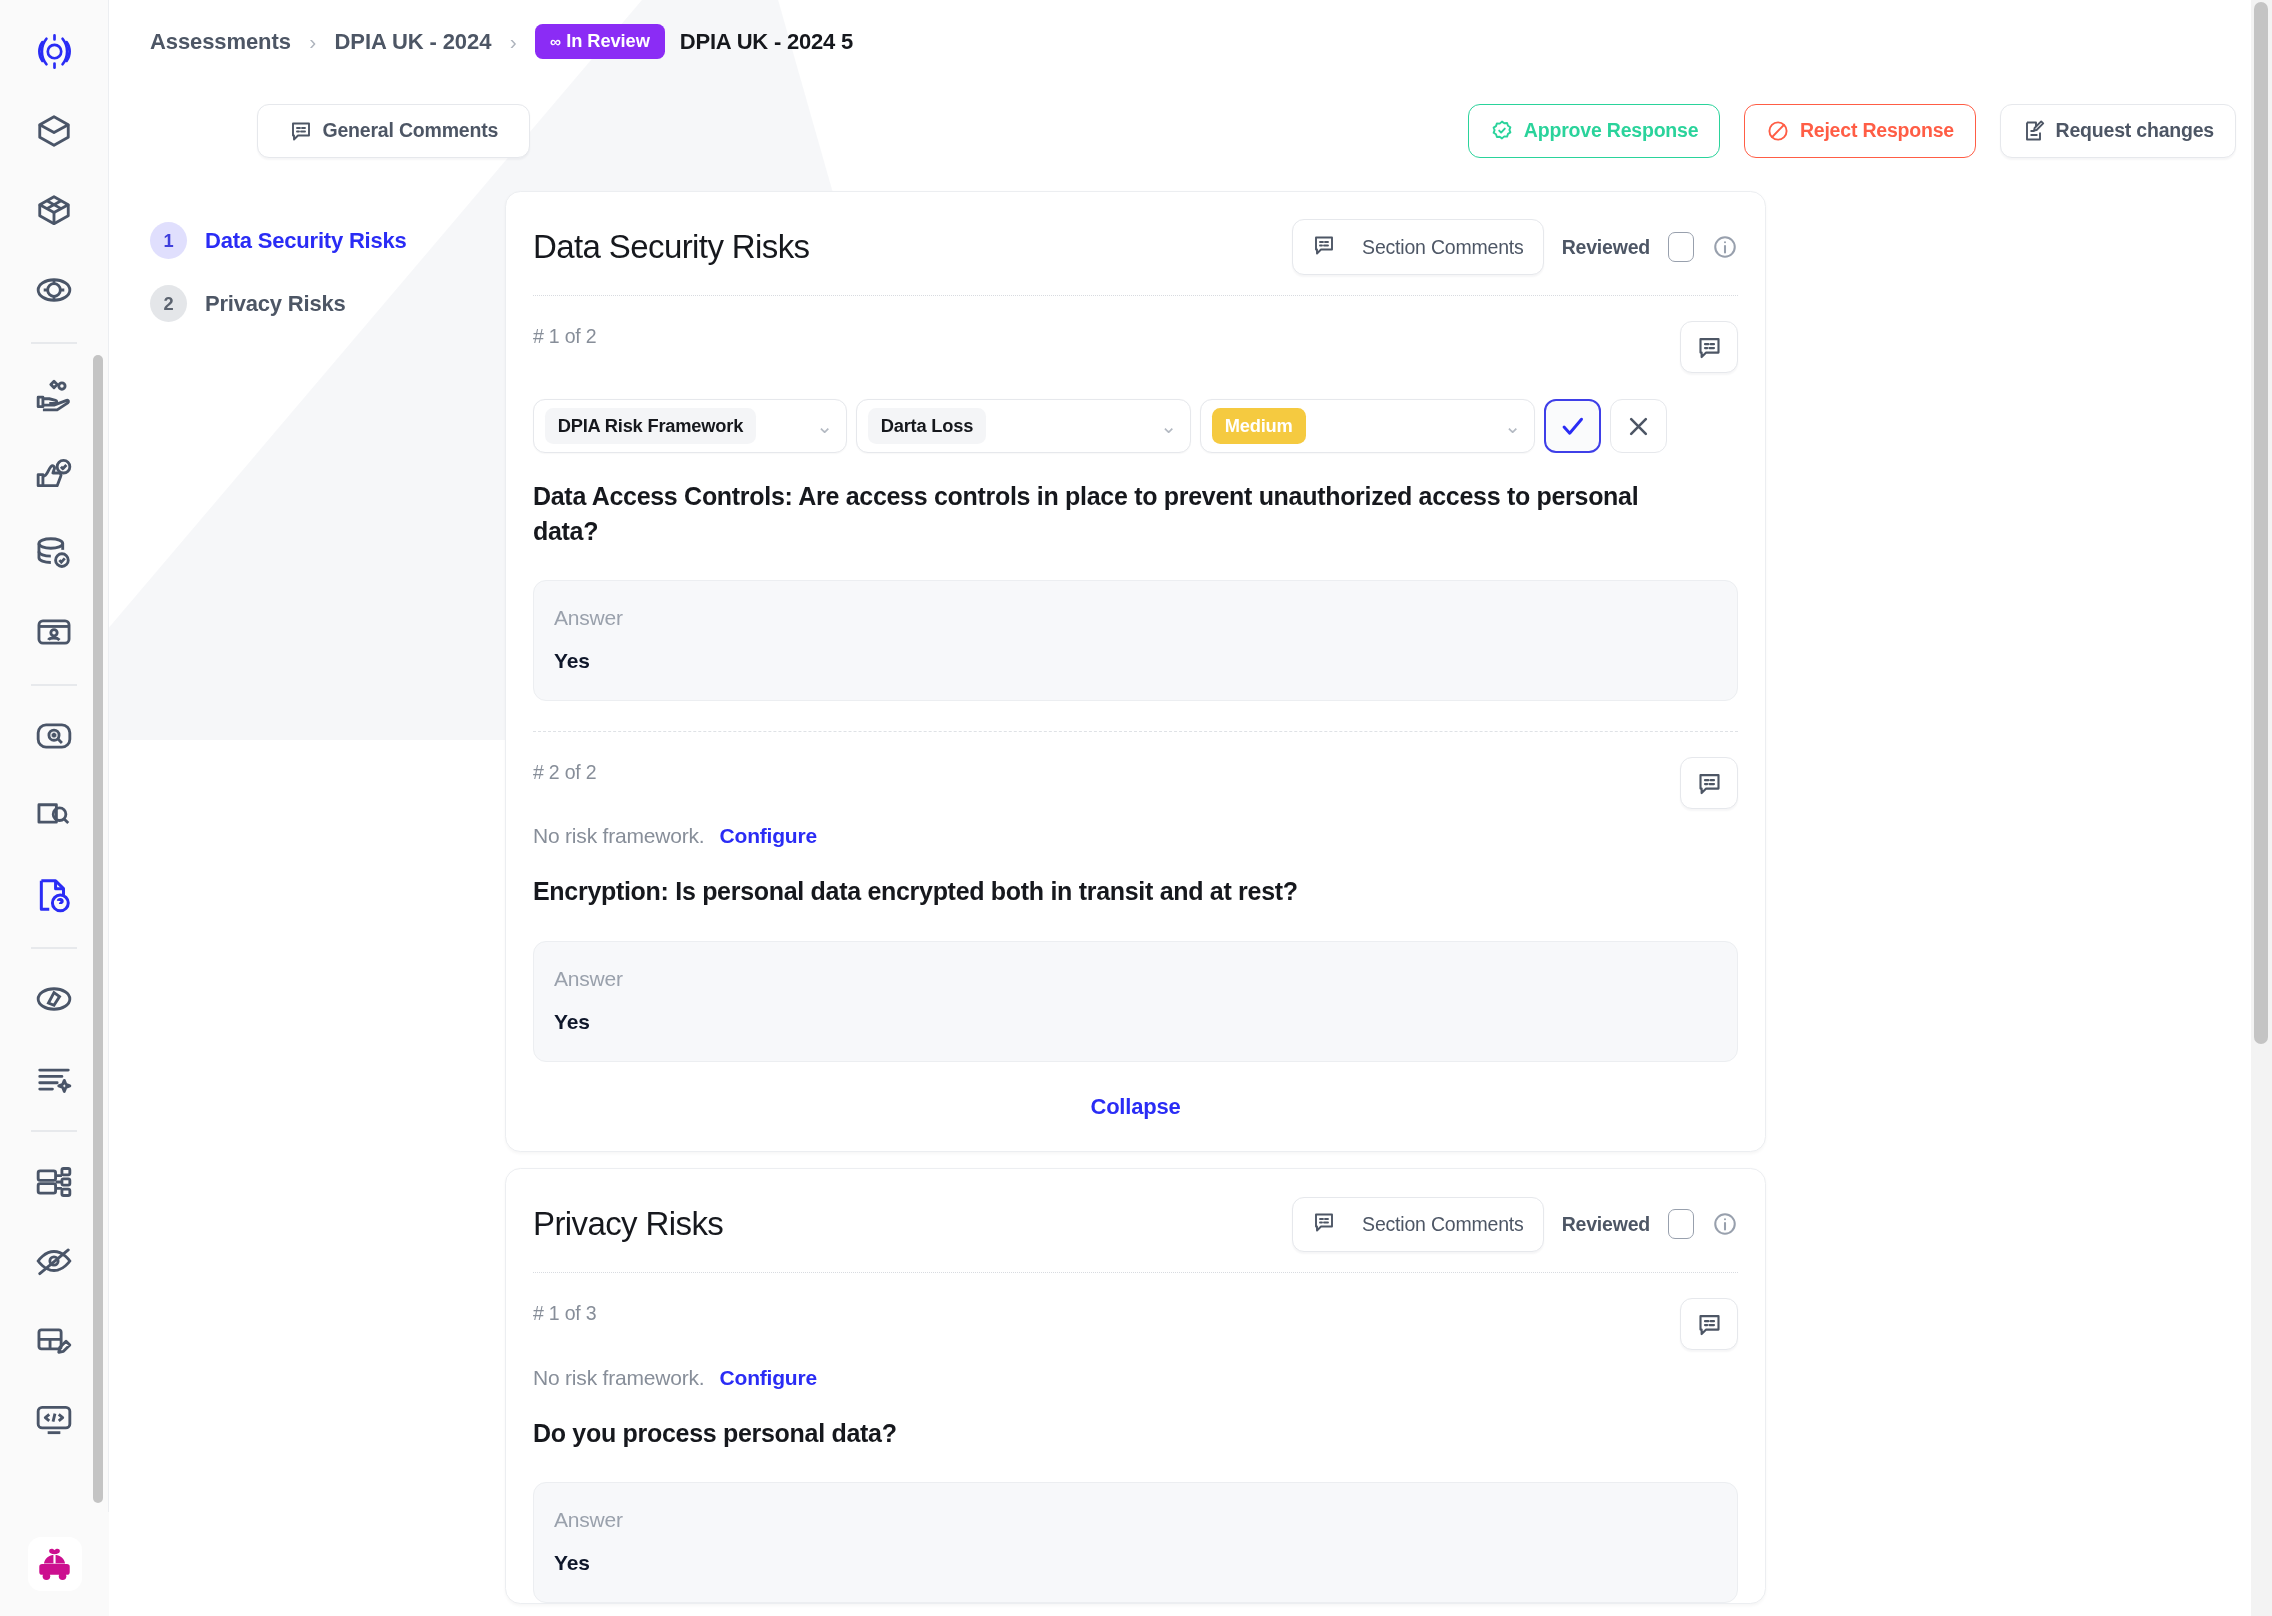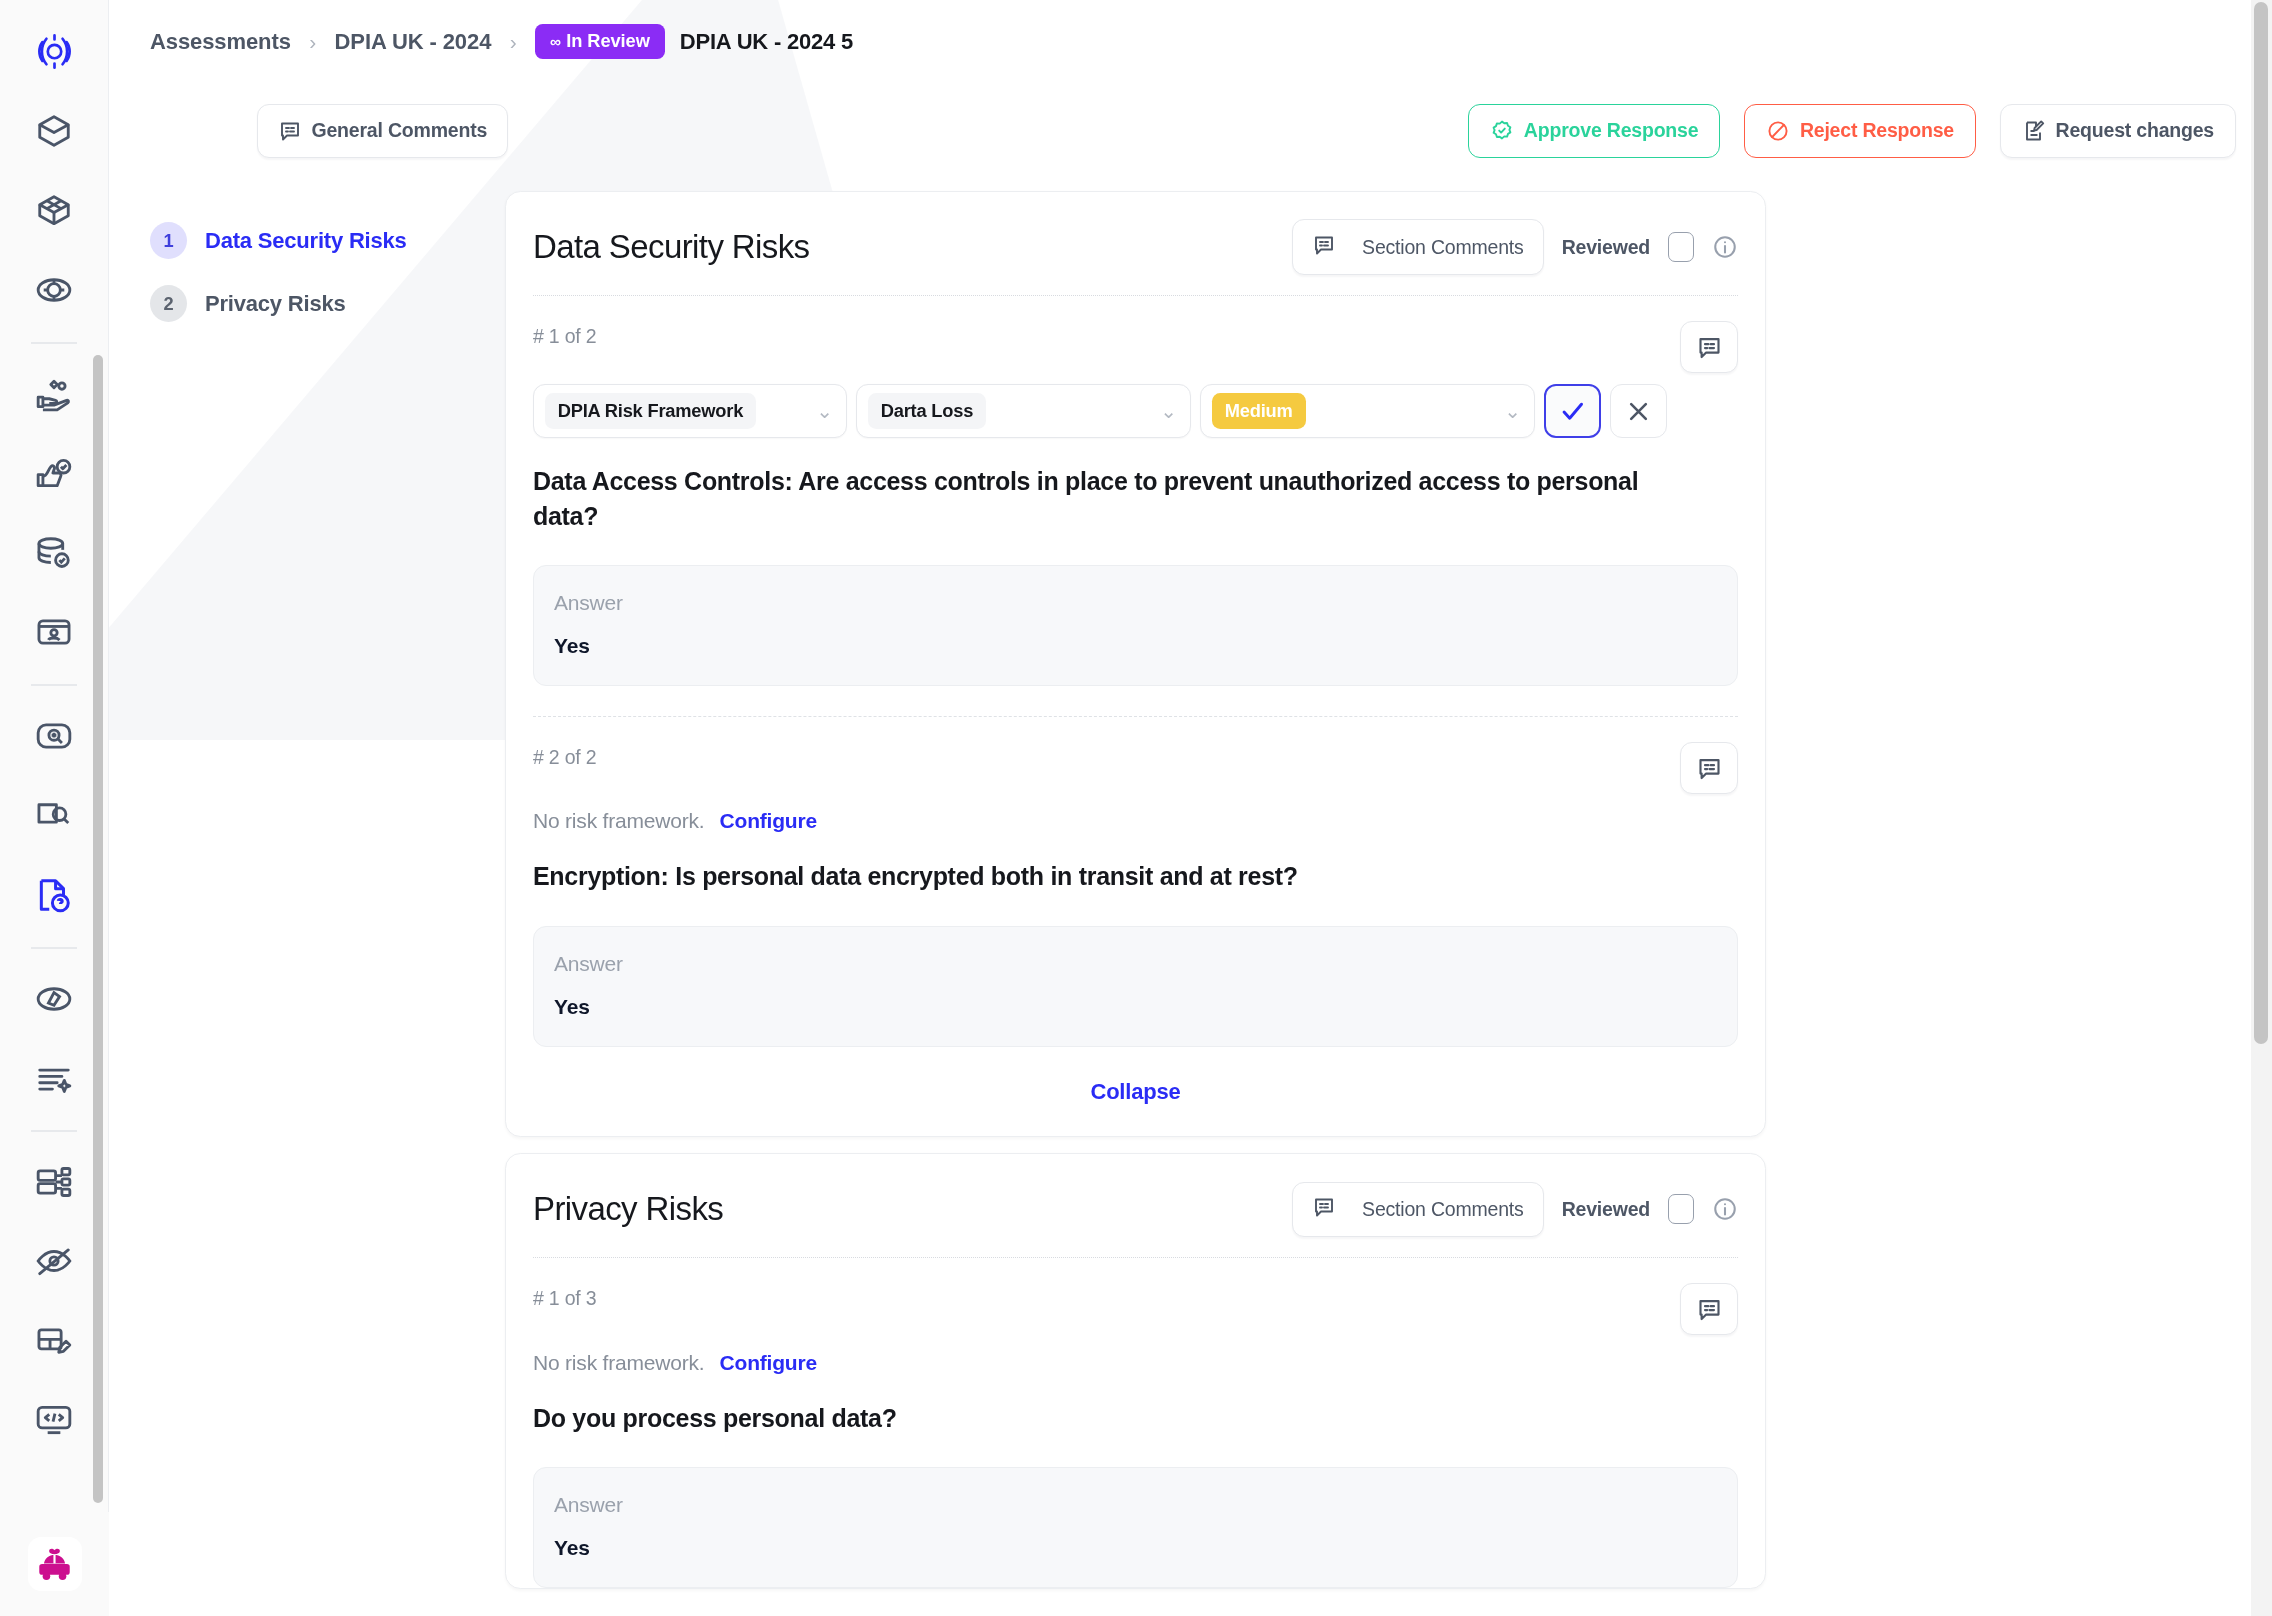--- a/index.html
+++ b/index.html
@@ -101,21 +101,21 @@
   }
   .btn {
     display: inline-flex; align-items: center; gap: 9.5px;
     border-radius: 12px; background: #fff;
     font-size: 19.5px; font-weight: 700; letter-spacing: -0.2px;
     cursor: pointer; white-space: nowrap;
   }
   .btn svg { width: 24px; height: 24px; display: block; }
   .btn-gc {
     border: 1.2px solid #e6e8ec; color: #4d5665;
-    padding: 14px 20px; box-shadow: 0 1.2px 1.8px rgba(16,24,40,.04);
+    padding: 14px 31px; box-shadow: 0 1.2px 1.8px rgba(16,24,40,.04);
   }
   .spacer { flex: 1 1 auto; }
   .btn-approve { border: 1.2px solid #2ad39b; color: #2ad39b; padding: 14px 21px; }
   .btn-reject  { border: 1.2px solid #ff5d45; color: #ff5d45; padding: 14px 21px; margin-left: 24px; }
   .btn-request { border: 1.2px solid #e6e8ec; color: #4d5665; padding: 14px 21px; margin-left: 24px;
                  box-shadow: 0 1.2px 1.8px rgba(16,24,40,.04); text-align: right; }
 
   
   .body {
     position: relative; z-index: 3;
@@ -175,21 +175,21 @@
   .qrow-top { display: flex; align-items: flex-start; }
   .qrow-top .qcount { padding-top: 3.6px; }
   .cmt-btn {
     margin-left: auto;
     width: 58px; height: 52px; border: 1.2px solid #e6e8ec; border-radius: 12px;
     background: #fff; display: flex; align-items: center; justify-content: center;
     color: #4d5665; cursor: pointer; box-shadow: 0 1.2px 1.8px rgba(16,24,40,.04);
   }
   .cmt-btn svg { width: 27px; height: 27px; display: block; }
 
-  .selrow { display: flex; align-items: center; gap: 9px; margin-top: 11px; }
+  .selrow { display: flex; align-items: center; gap: 9px; margin-top: 26px; }
   .sel {
     height: 54px; border: 1.2px solid #e6e8ec; border-radius: 12px; background: #fff;
     display: flex; align-items: center; padding: 0 13px 0 10.7px; cursor: pointer;
     box-shadow: 0 0.6px 1.2px rgba(16,24,40,.03);
   }
   .sel-a { width: 314px; }
   .sel-b { width: 335px; }
   .sel-c { width: 335px; }
   .chip {
     background: #f4f5f7; border-radius: 8.3px; padding: 7px 13px;

